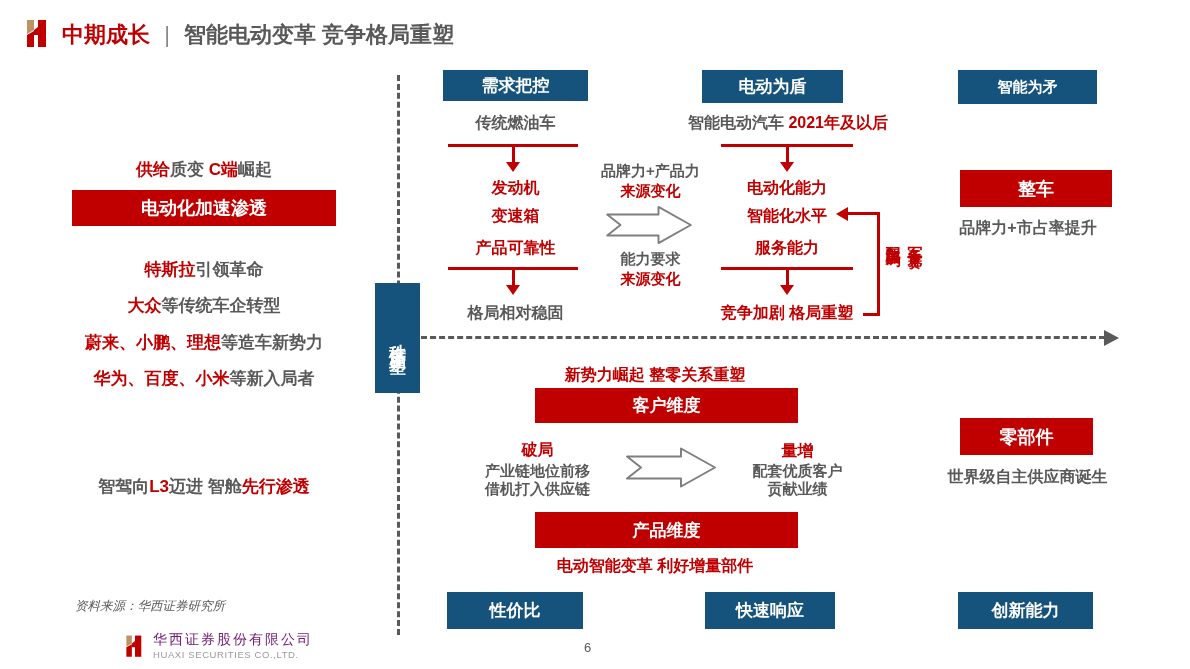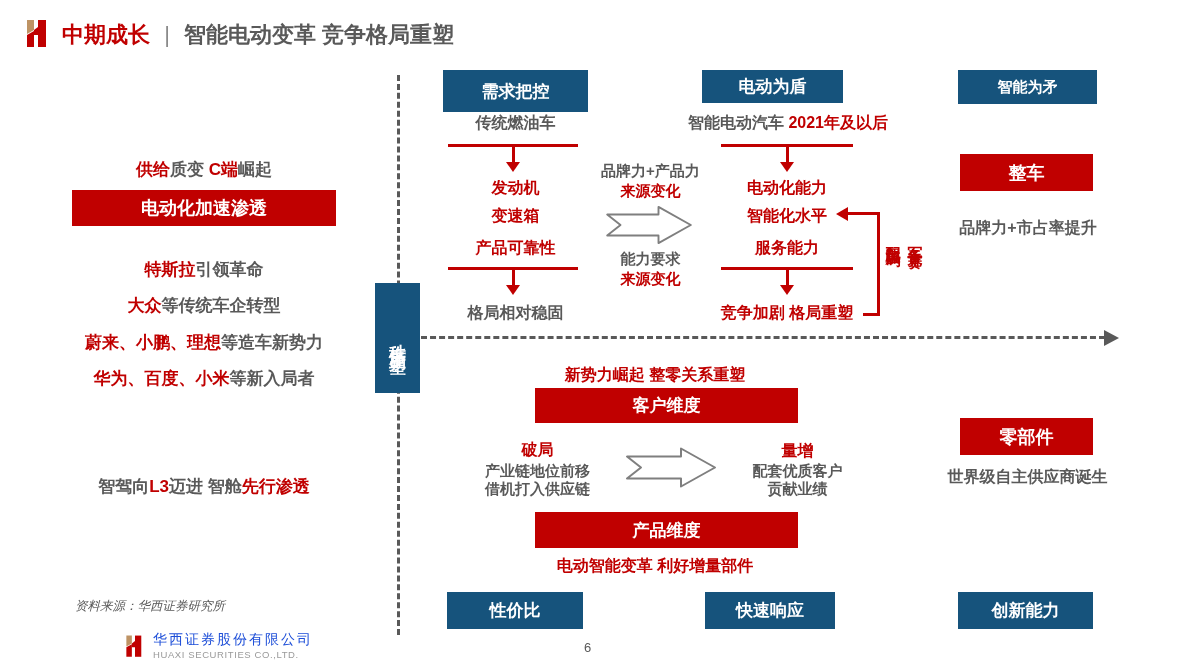--- a/index.html
+++ b/index.html
@@ -28,21 +28,21 @@
   .rline{background:#c00000;}
   .larrow-red{width:0;height:0;border-right:12px solid #c00000;
               border-top:7px solid transparent;border-bottom:7px solid transparent;}
   .vtext{writing-mode:vertical-rl;text-orientation:upright;font-weight:bold;color:#c00000;
          font-size:15px;letter-spacing:2px;line-height:1;}
   .orderbox{background:#16537c;display:flex;align-items:center;justify-content:center;}
   .orderbox span{writing-mode:vertical-rl;text-orientation:upright;color:#fff;
                  font-weight:bold;font-size:17px;letter-spacing:4px;}
   .title{font-size:22px;font-weight:bold;white-space:nowrap;}
   .divider{color:#8a8a8a;font-weight:normal;padding:0 8px;}
-  .footer-cn{font-family:"Liberation Serif",serif;font-size:14px;color:#1d4ed8;letter-spacing:2px;}
+  .footer-cn{font-family:"Liberation Serif",serif;font-size:14px;color:#701a75;letter-spacing:2px;}
   .footer-en{font-size:9.5px;color:#9a9a9a;letter-spacing:0.6px;}
   .source{font-style:italic;font-size:12.5px;color:#595959;}
 </style>
 </head>
 <body>
 
 <div class="slide">
 
   <svg class="abs" style="left:24px;top:17px;" width="28" height="30" viewBox="0 0 28 30">
     <polygon fill="#be9364" points="3,3 10,3 10,13 3,17"></polygon>
@@ -78,21 +78,21 @@
     <span class="gray">智驾向</span><span class="red">L3</span><span class="gray">迈进 智舱</span><span class="red">先行渗透</span>
   </div>
 
   <div class="abs vdash" style="left:397px;top:75px;height:560px;"></div>
   <div class="abs hdash" style="left:421px;top:336px;width:684px;"></div>
   <div class="abs axis-head-right" style="left:1104px;top:330px;"></div>
   <div class="abs orderbox" style="left:375px;top:283px;width:45px;height:110px;">
     <span>秩序重塑</span>
   </div>
 
-  <div class="abs bluebox" style="left:443px;top:70px;width:145px;height:42px;font-size:17px;">需求把控</div>
+  <div class="abs bluebox" style="left:443px;top:70px;width:145px;height:31px;font-size:17px;">需求把控</div>
   <div class="abs b gray ctr" style="left:443px;top:113px;width:145px;font-size:16px;">传统燃油车</div>
   <div class="abs tarrow" style="left:448px;top:144px;width:130px;">
     <div class="bar"></div>
       <div class="stem"></div>
       <div class="tip"></div>
   </div>
   <div class="abs b red ctr" style="left:443px;top:178px;width:145px;font-size:16px;">发动机</div>
   <div class="abs b red ctr" style="left:443px;top:206px;width:145px;font-size:16px;">变速箱</div>
   <div class="abs b red ctr" style="left:443px;top:238px;width:145px;font-size:16px;">产品可靠性</div>
   <div class="abs tarrow" style="left:448px;top:267px;width:130px;">
@@ -130,21 +130,21 @@
   <div class="abs b red ctr" style="left:702px;top:303px;width:170px;font-size:16px;">竞争加剧 格局重塑</div>
 
   <div class="abs larrow-red" style="left:836px;top:207px;"></div>
   <div class="abs rline" style="left:847px;top:212px;width:33px;height:3px;"></div>
   <div class="abs rline" style="left:877px;top:212px;width:3px;height:104px;"></div>
   <div class="abs rline" style="left:863px;top:313px;width:17px;height:3px;"></div>
   <div class="abs vtext" style="left:886px;top:234px;">配置加码</div>
   <div class="abs vtext" style="left:908px;top:234px;">军备竞赛</div>
 
   <div class="abs bluebox" style="left:958px;top:70px;width:139px;height:34px;font-size:15px;">智能为矛</div>
-  <div class="abs redbox" style="left:960px;top:154px;width:133px;height:37px;font-size:18px;">整车</div>
+  <div class="abs redbox" style="left:960px;top:170px;width:152px;height:37px;font-size:18px;">整车</div>
   <div class="abs b gray ctr" style="left:933px;top:218px;width:190px;font-size:16px;">品牌力+市占率提升</div>
 
   <div class="abs b red ctr" style="left:505px;top:365px;width:300px;font-size:16px;">新势力崛起 整零关系重塑</div>
   <div class="abs redbox" style="left:535px;top:388px;width:263px;height:35px;font-size:17px;">客户维度</div>
 
   <div class="abs b red ctr" style="left:455px;top:440px;width:165px;font-size:16px;">破局</div>
   <div class="abs b gray ctr" style="left:455px;top:462px;width:165px;font-size:15px;">产业链地位前移</div>
   <div class="abs b gray ctr" style="left:455px;top:480px;width:165px;font-size:15px;">借机打入供应链</div>
 
   <svg class="abs" style="left:625px;top:447px;" width="92" height="41" viewBox="0 0 92 40">

